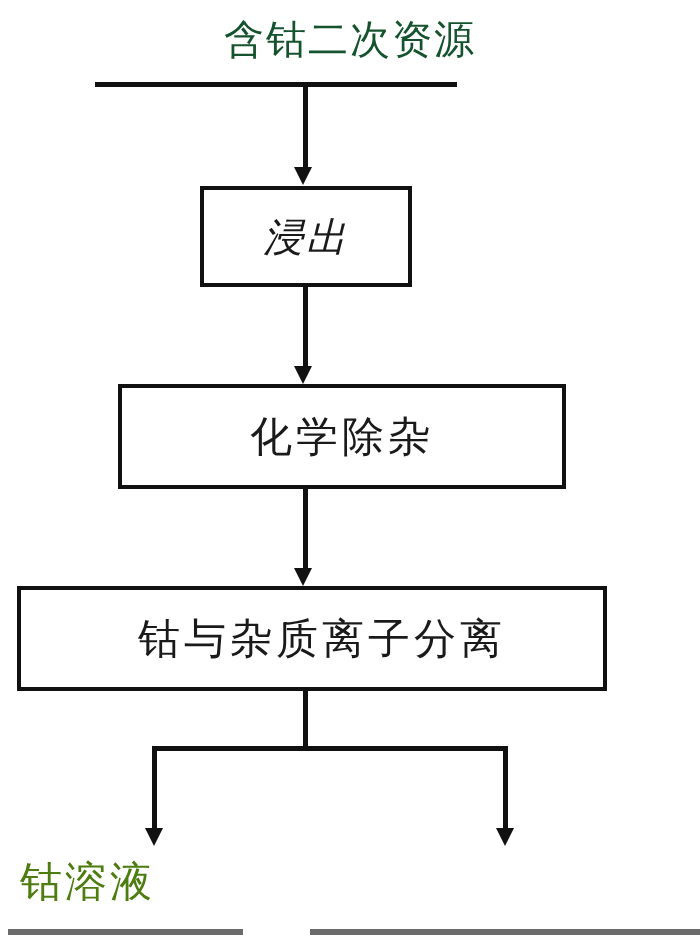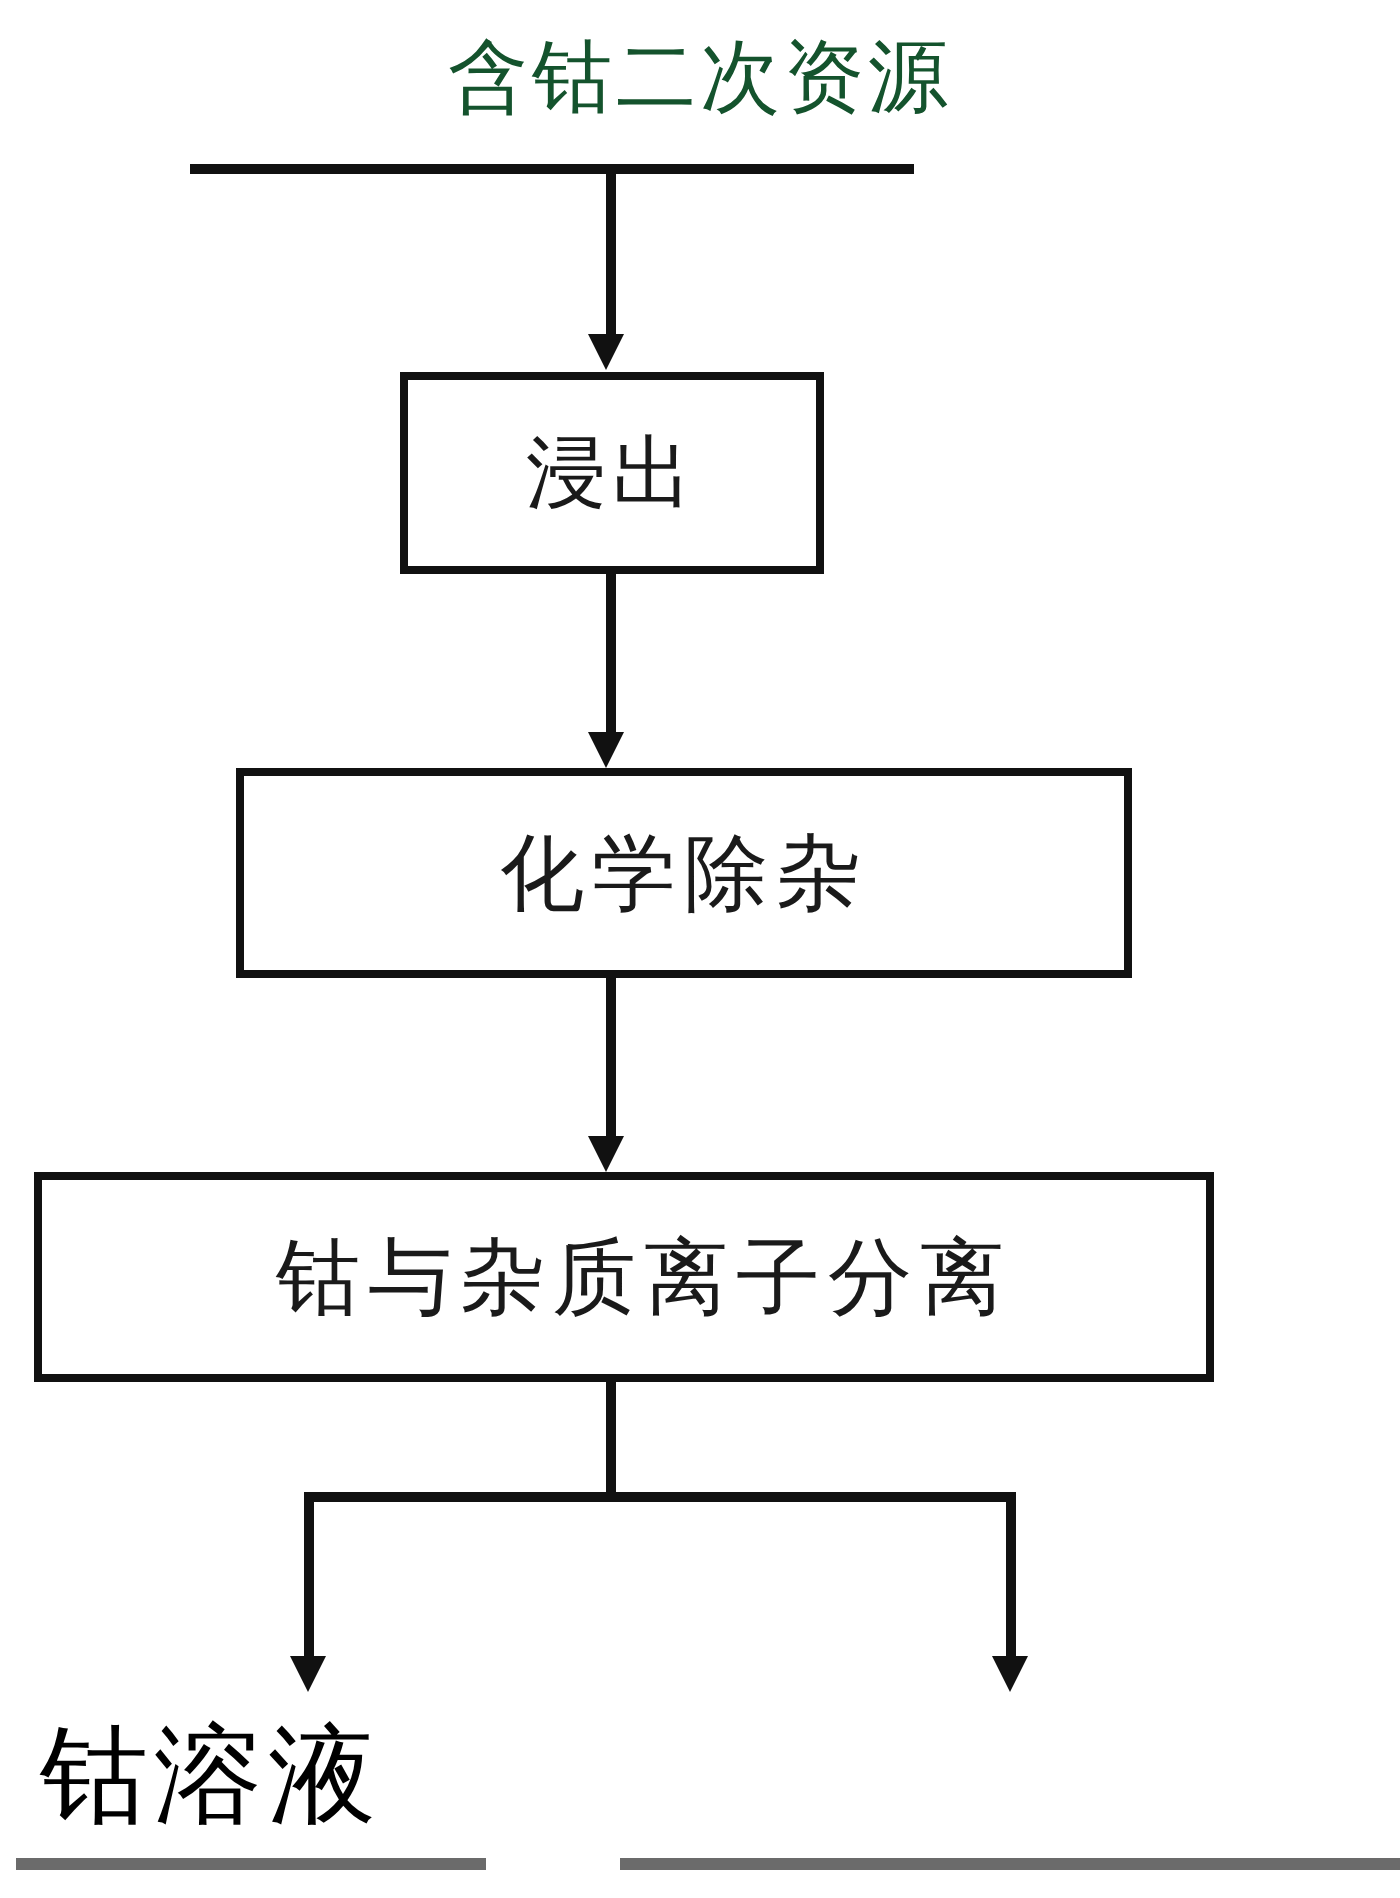--- a/index.html
+++ b/index.html
@@ -50,21 +50,21 @@
     justify-content: center;
   }
   .proc-text {
     font-size: 40px;
     line-height: 1;
     letter-spacing: 3px;
     color: #1a1a1a;
     white-space: nowrap;
   }
 
-  #box-leach   { left: 200px; top: 186px; width: 212px; height: 101px; }
+  #box-leach   { left: 200px; top: 186px; width: 212px; height: 101px; font-style: italic; }
   #box-purify  { left: 118px; top: 384px; width: 448px; height: 105px; }
   #box-separate{ left: 17px;  top: 586px; width: 590px; height: 105px; }
 
   #box-separate .proc-text { font-size: 42px; letter-spacing: 4px; margin-left: 20px; }
   #box-purify   .proc-text { font-size: 42px; letter-spacing: 4px; }
 
   
   .stem {
     position: absolute;
     width: 5px;
@@ -98,24 +98,24 @@
   #stem-split { left: 303px; top: 691px; height: 60px; }
   #hbar-split { left: 152px; top: 746px; width: 356px; }
   #stem-left  { left: 152px; top: 746px; height: 86px; }
   #stem-right { left: 503px; top: 746px; height: 86px; }
   #head-left  { left: 145px; top: 828px; }
   #head-right { left: 496px; top: 828px; }
 
   
   .output-label {
     position: absolute;
-    font-size: 54px;
+    font-size: 42px;
     line-height: 1;
     letter-spacing: 3px;
-    color: #000000;
+    color: #4d7c0f;
     white-space: nowrap;
   }
   #out-left  { left: 20px;  top: 861px; }
   #out-right { left: 318px; top: 861px; }
 
   .output-rule {
     position: absolute;
     height: 6px;
     background: #6b6b6b;
   }

